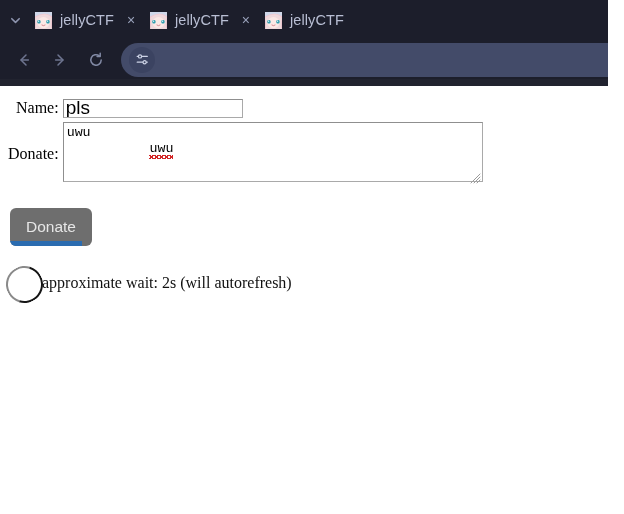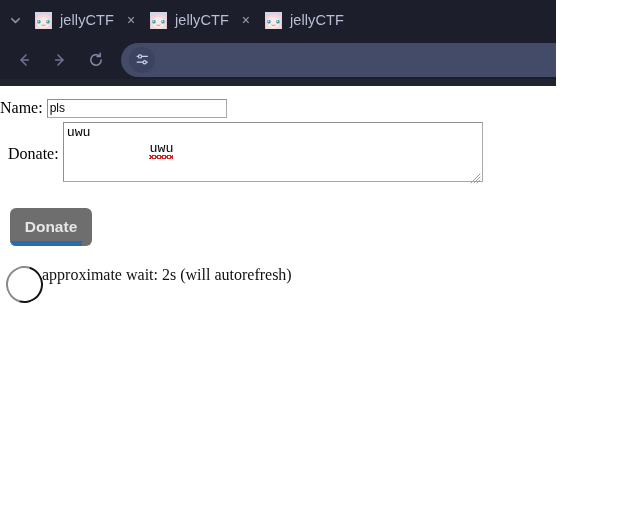--- a/index.html
+++ b/index.html
@@ -9,21 +9,21 @@
   body {
     width: 624px;
     height: 514px;
     background: #ffffff;
     font-family: "Liberation Serif", serif;
     overflow: hidden;
   }
 
   
   #browser-chrome {
-    width: 556px;
+    width: 608px;
     background: #fca5a5;
     user-select: none;
     text-align: right;
   }
 
   #tab-strip {
     height: 40px;
     background: #1c1e2b;
     display: flex;
     align-items: center;
@@ -151,41 +151,41 @@
 
   #donate-form {
     padding: 8px 0 0 0;
   }
 
   .field-row {
     display: flex;
     align-items: center;
     margin: 0;
   }
-  #name-row { padding-left: 0; height: 28px; }
+  #name-row { padding-left: 8px; height: 28px; margin-left: 8px; }
   #message-row { padding-left: 8px; align-items: center; }
 
   .field-label {
     font-family: "Liberation Serif", serif;
     font-size: 16px;
     color: #000;
     line-height: 1;
     margin-right: 4px;
   }
 
   #name-input {
     width: 180px;
     height: 19px;
     box-sizing: border-box;
     border: 1px solid #8f8f8f;
     border-right-color: #a9a9a9;
     border-bottom-color: #a9a9a9;
     padding: 1px 2px;
     font-family: "Liberation Sans", sans-serif;
-    font-size: 12px;
+    font-size: 19px;
     color: #000;
     background: #fff;
     outline: none;
   }
 
   #message-textarea {
     width: 420px;
     height: 60px;
     box-sizing: border-box;
     border: 1px solid #8f8f8f;
@@ -259,34 +259,33 @@
     background: #6e6e6e;
     color: #e6e6e6;
     font-family: "Liberation Sans", sans-serif;
     font-size: 15.5px;
     cursor: default;
     overflow: hidden;
     padding: 0;
     display: flex;
     align-items: center;
     justify-content: center;
-    font-weight: bold;
   }
   #donate-progress {
     position: absolute;
     left: 0;
     bottom: 0;
     height: 5px;
     background: #2b6cb0;
   }
 
   
   #status-row {
     display: flex;
-    align-items: flex-start;
+    align-items: center;
     margin: 20px 0 12px 6px;
   }
   #spinner {
     width: 37px;
     height: 37px;
     min-width: 37px;
     border-radius: 50%;
     border: 2px solid #8a8a8a;
     border-right-color: #151515;
     border-bottom-color: #151515;

